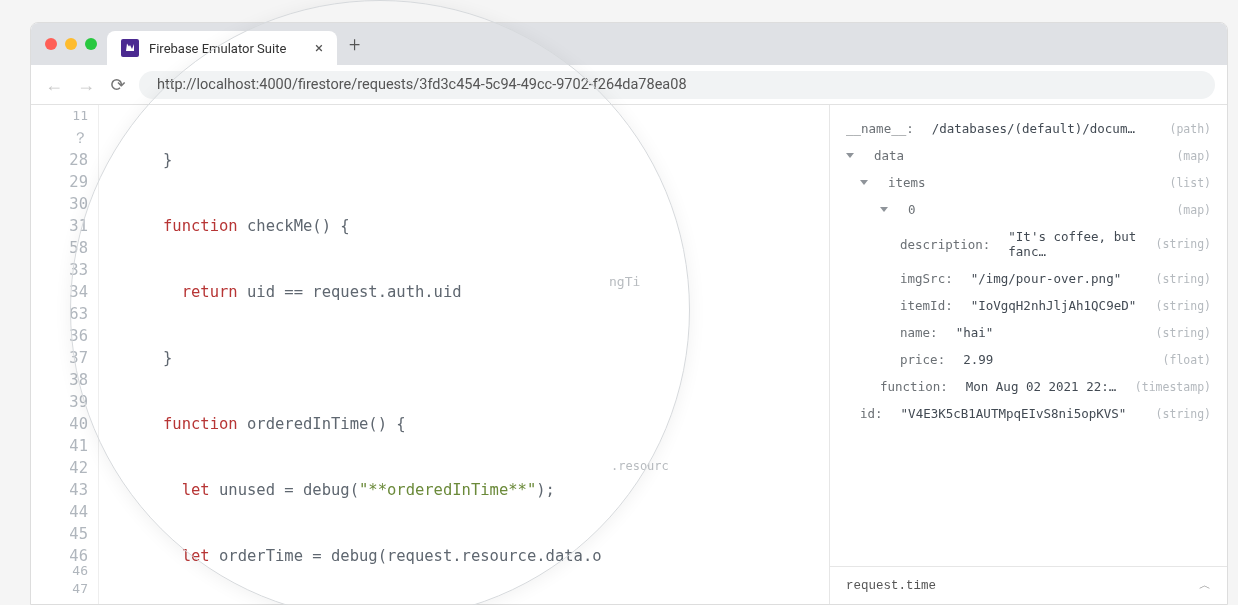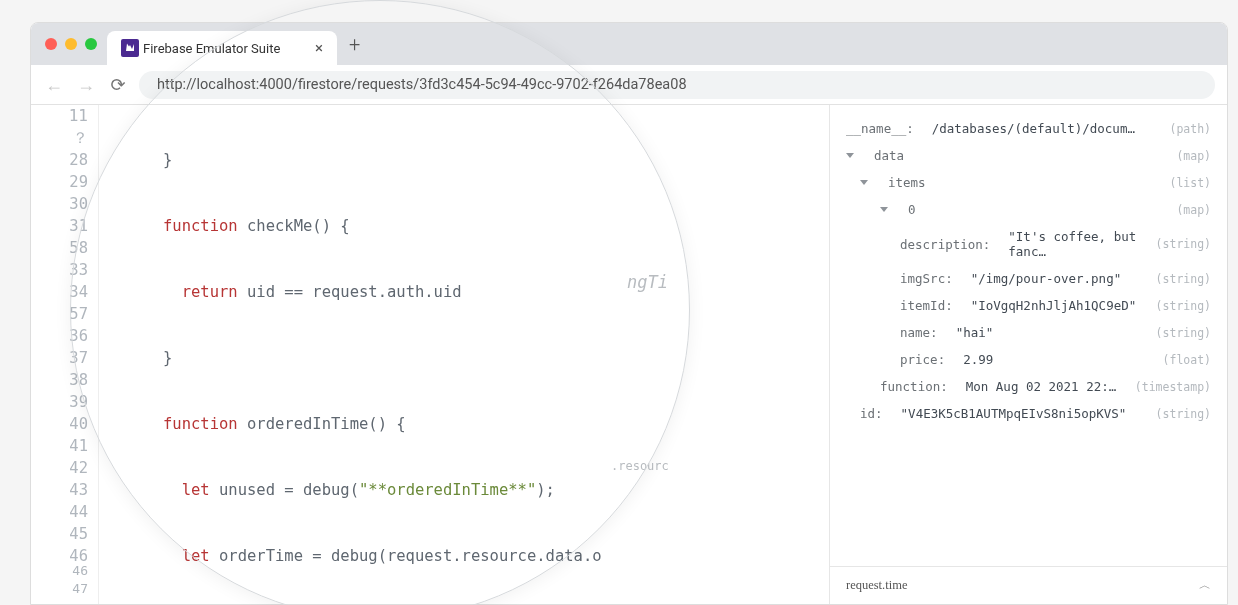--- a/index.html
+++ b/index.html
@@ -44,21 +44,21 @@
   .tl-green { background: #28c840; }
   .tab {
     display: flex;
     align-items: center;
     background: #fff;
     height: 34px;
     margin-top: 8px;
     padding: 0 14px;
     border-radius: 8px 8px 0 0;
     min-width: 230px;
-    gap: 4px;
+    gap: 10px;
     font-size: 13px;
     color: #333;
   }
   .tab .favicon {
     width: 18px; height: 18px;
     background: #4b2a91;
     border-radius: 2px;
     display: flex;
     align-items: center;
     justify-content: center;
@@ -171,21 +171,21 @@
   .indent-2 { padding-left: 34px; }
   .indent-3 { padding-left: 54px; }
   .side-footer {
     border-top: 1px solid #e6e6e6;
     padding: 10px 16px;
     font-size: 12.5px;
     color: #555;
     display:flex;
     align-items:center;
     justify-content:space-between;
-    font-family: Liberation Serif, serif;
+    font-family: Liberation Mono, monospace;
   }
   .side-footer .up {
     font-size: 12px;
     color:#888;
   }
   .magnifier {
     position: absolute;
     width: 620px;
     height: 620px;
     border: 1px solid #d6d9dc;
@@ -239,30 +239,30 @@
     <span class="nav-btn">⟳</span>
     <div class="url-bar">
       <span>http://localhost:4000/firestore/requests/3fd3c454-5c94-49cc-9702-f264da78ea08</span>
     </div>
   </div>
 
   <div class="content">
 
     <div class="code-pane">
       <div class="gutter">
-        <div class="ln" style="font-size:16px;">11</div>
+        <div class="ln" style="font-size:13px;">11</div>
         <div class="ln">？</div>
         <div class="ln">28</div>
         <div class="ln">29</div>
         <div class="ln">30</div>
         <div class="ln">31</div>
         <div class="ln">58</div>
         <div class="ln">33</div>
         <div class="ln">34</div>
-        <div class="ln">57</div>
+        <div class="ln">63</div>
         <div class="ln">36</div>
         <div class="ln">37</div>
         <div class="ln">38</div>
         <div class="ln">39</div>
         <div class="ln">40</div>
         <div class="ln">41</div>
         <div class="ln">42</div>
         <div class="ln">43</div>
         <div class="ln">44</div>
         <div class="ln">45</div>
@@ -289,21 +289,21 @@
         
         
         
         
         
       </div>
       <div class="bottom-gutter">
         <div>46</div>
         <div>47</div>
       </div>
-      <span style="position:absolute; left:596px; top:166px; font-family:ui-monospace,monospace; font-size:17px; color:#b8bcc0;font-style:italic;">ngTi</span>
+      <span style="position:absolute; left:578px; top:166px; font-family:ui-monospace,monospace; font-size:13px; color:#b8bcc0;">ngTi</span>
       <span style="position:absolute; left:580px; top:350px; font-family:ui-monospace,monospace; font-size:12px; color:#b8bcc0;">.resourc</span>
     </div>
 
     <div class="side-pane">
       <div class="side-body">
         <div class="sp-row">
           <span class="sp-key">__name__:</span>
           <span class="sp-val" style="white-space:nowrap;overflow:hidden;text-overflow:ellipsis;max-width:210px;">/databases/(default)/documents/orde…</span>
           <span class="sp-type">(path)</span>
         </div>

